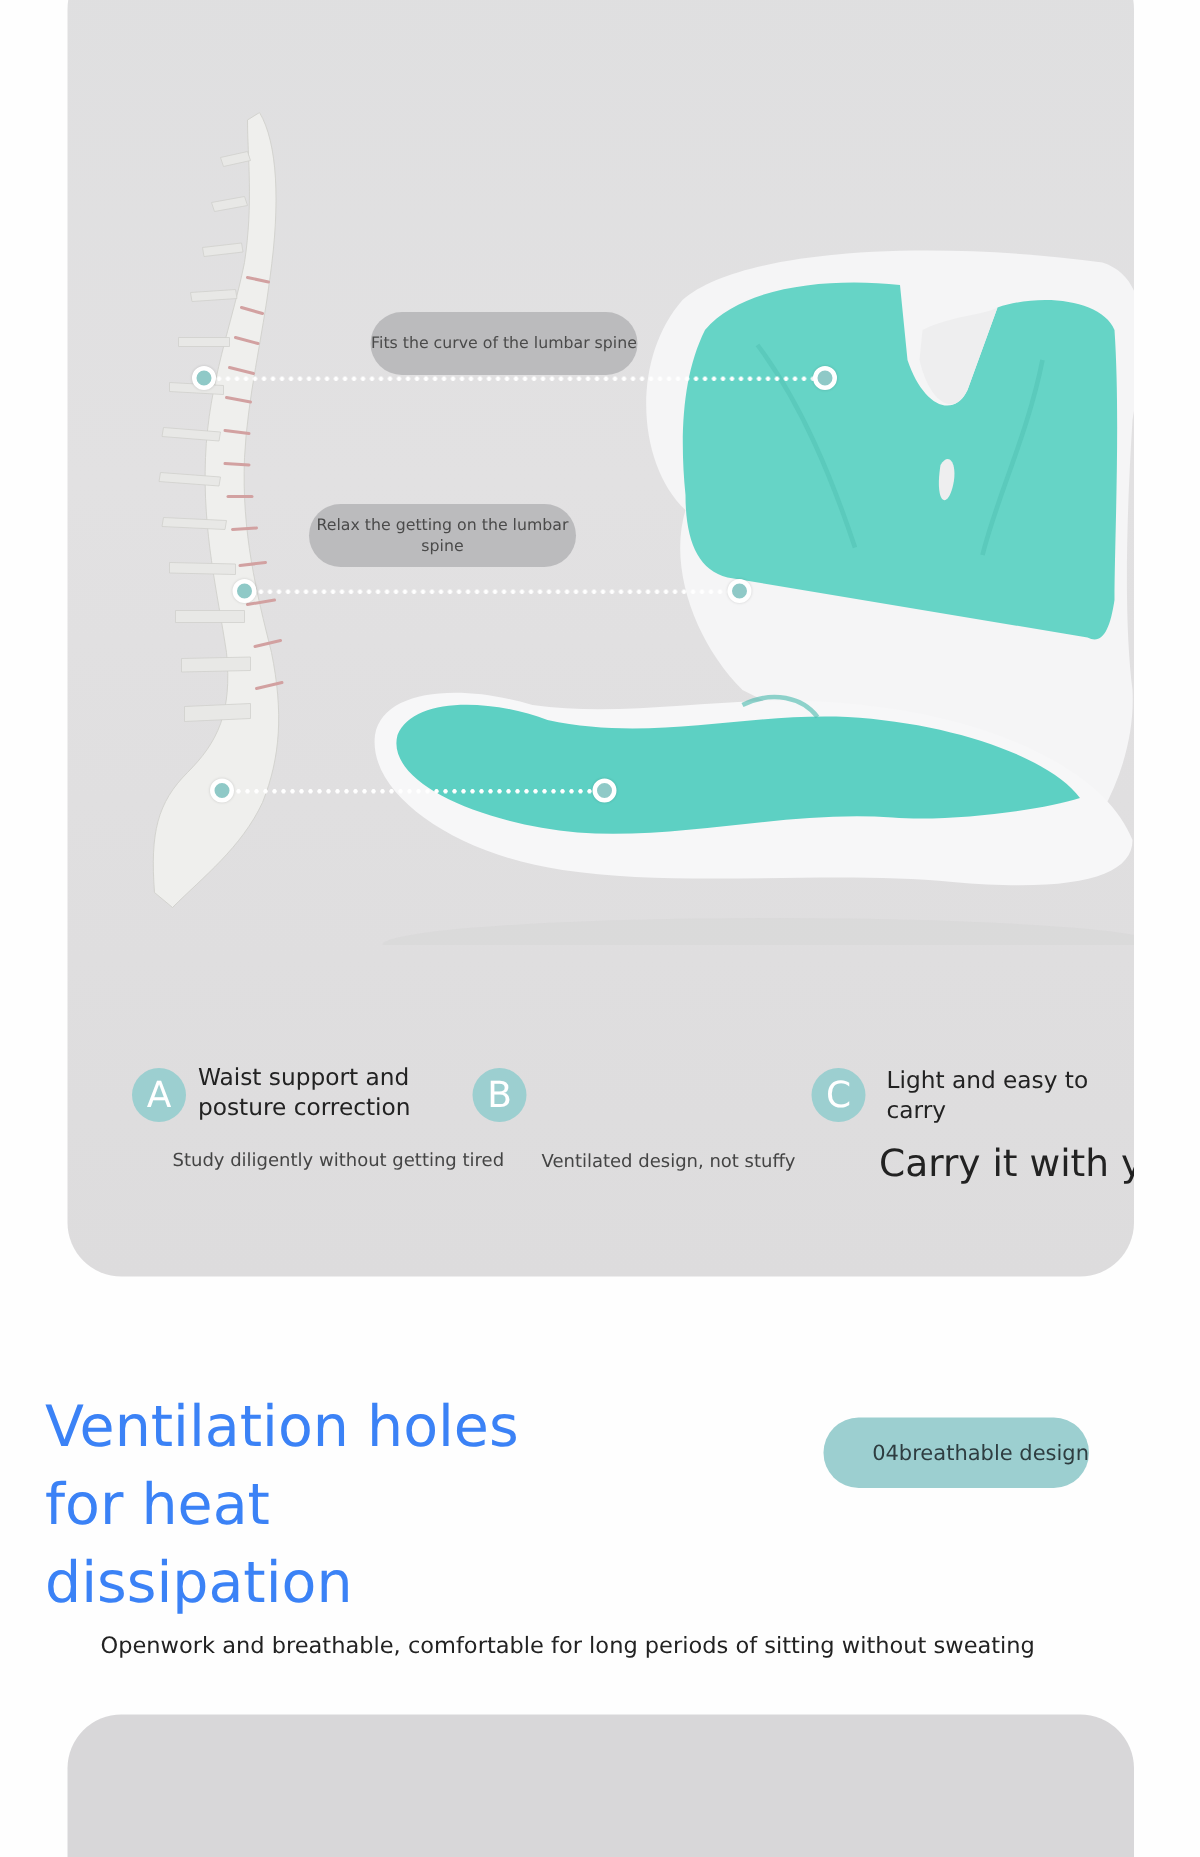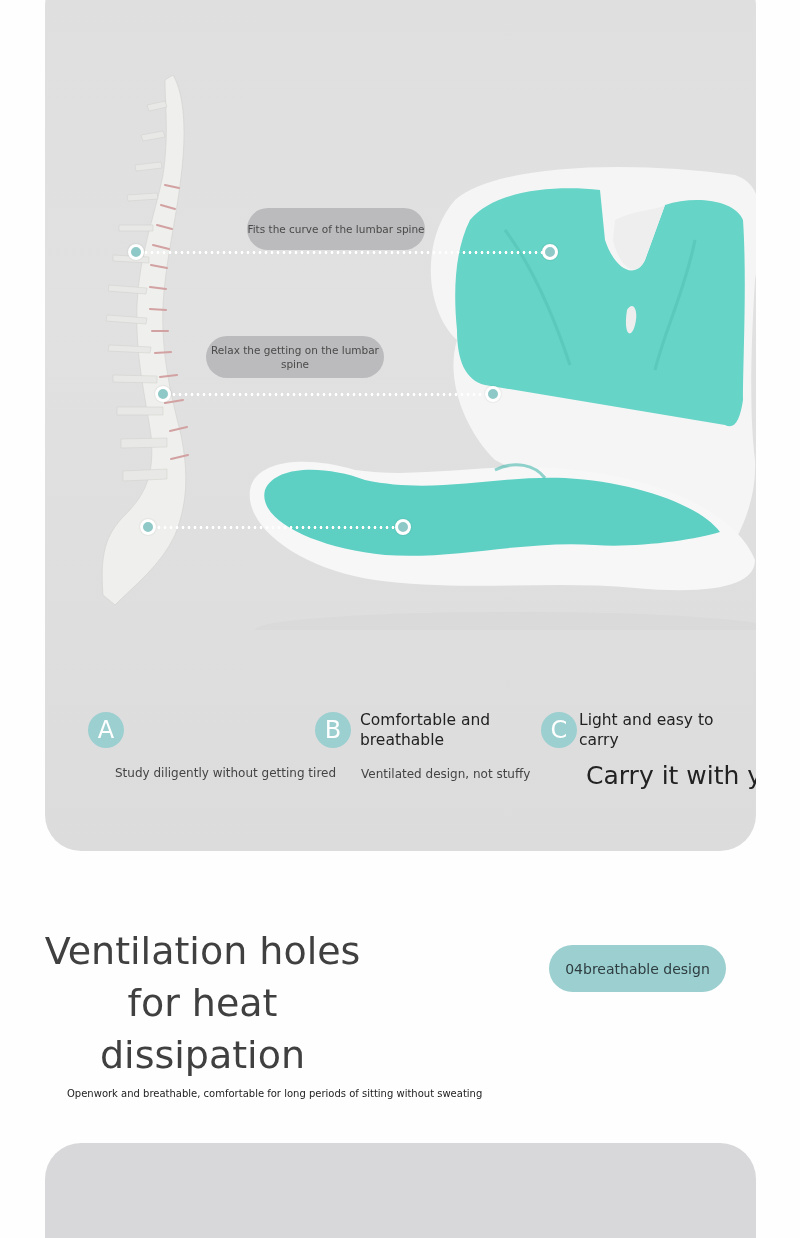--- a/index.html
+++ b/index.html
@@ -49,30 +49,30 @@
     background: #9ccfd0; color: #fff; font-size: 24px; line-height: 36px; text-align: center;
     font-family: "DejaVu Sans", sans-serif;
   }
   .feat-title { position: absolute; font-size: 15.5px; line-height: 20px; color: #222; }
   .feat-sub { position: absolute; font-size: 12px; color: #444; white-space: nowrap; }
   .feat-sub.big { font-size: 25px; color: #222; }
 
   
   .headline {
     position: absolute; left: 30px; top: 925px; width: 345px;
-    font-size: 38px; line-height: 52px; text-align: center; color: #404040;
+    font-size: 38px; line-height: 52px; text-align: left; color: #3b82f6;
     font-family: "DejaVu Sans", sans-serif;
   }
   .pill {
     position: absolute; left: 549px; top: 945px; width: 177px; height: 47px;
     border-radius: 24px; background: #9ccfd0; color: #2e3d40;
-    font-size: 14px; display: flex; align-items: center; justify-content: center;
+    font-size: 14px; display: flex; align-items: center; justify-content: flex-end;
   }
   .subline {
-    position: absolute; left: 67px; top: 1088px; font-size: 10px; color: #222; white-space: nowrap;
+    position: absolute; left: 67px; top: 1088px; font-size: 15px; color: #222; white-space: nowrap;
   }
 </style>
 </head>
 <body>
 
 <div class="card-top">
 
   <svg class="spine" viewBox="0 0 100 540">
     <g fill="#f4f4f2" stroke="#d0d0cc" stroke-width="0.6">
       <path d="M78 0 C 90 20, 92 60, 85 110 C 80 150, 70 190, 68 230 C 66 280, 76 320, 86 360 C 94 400, 92 430, 80 460 C 66 490, 40 510, 20 530 L 8 520 C 5 480, 10 460, 30 440 C 50 420, 60 400, 56 360 C 50 320, 40 280, 42 230 C 44 180, 60 140, 68 100 C 74 60, 70 30, 70 5 Z" fill="#efefed"></path>
@@ -137,28 +137,28 @@
   </div>
   <div class="dotline" style="left:120px; top:423px; width:328px;"></div>
   <div class="node" style="left:110px; top:416px;"></div>
   <div class="node" style="left:440px; top:416px;"></div>
 
   <div class="dotline" style="left:105px; top:556px; width:255px;"></div>
   <div class="node" style="left:95px; top:549px;"></div>
   <div class="node" style="left:350px; top:549px;"></div>
 
   <div class="badge" style="left:43px; top:742px;">A</div>
+  <div class="feat-title" style="left:87px; top:738px; width:160px;">Waist support and posture correction</div>
   <div class="feat-sub" style="left:70px; top:796px;">Study diligently without getting tired</div>
 
   <div class="badge" style="left:270px; top:742px;">B</div>
-  <div class="feat-title" style="left:315px; top:740px; width:150px;">Comfortable and breathable</div>
   <div class="feat-sub" style="left:316px; top:797px;">Ventilated design, not stuffy</div>
 
   <div class="badge" style="left:496px; top:742px;">C</div>
-  <div class="feat-title" style="left:534px; top:740px; width:140px;">Light and easy to carry</div>
+  <div class="feat-title" style="left:546px; top:740px; width:140px;">Light and easy to carry</div>
   <div class="feat-sub big" style="left:541px; top:791px;">Carry it with you</div>
 </div>
 
 <div class="headline">Ventilation holes for heat dissipation</div>
 <div class="pill">
   <span>04breathable design</span>
 </div>
 <div class="subline">Openwork and breathable, comfortable for long periods of sitting without sweating</div>
 
 <div class="card-bottom"></div>

